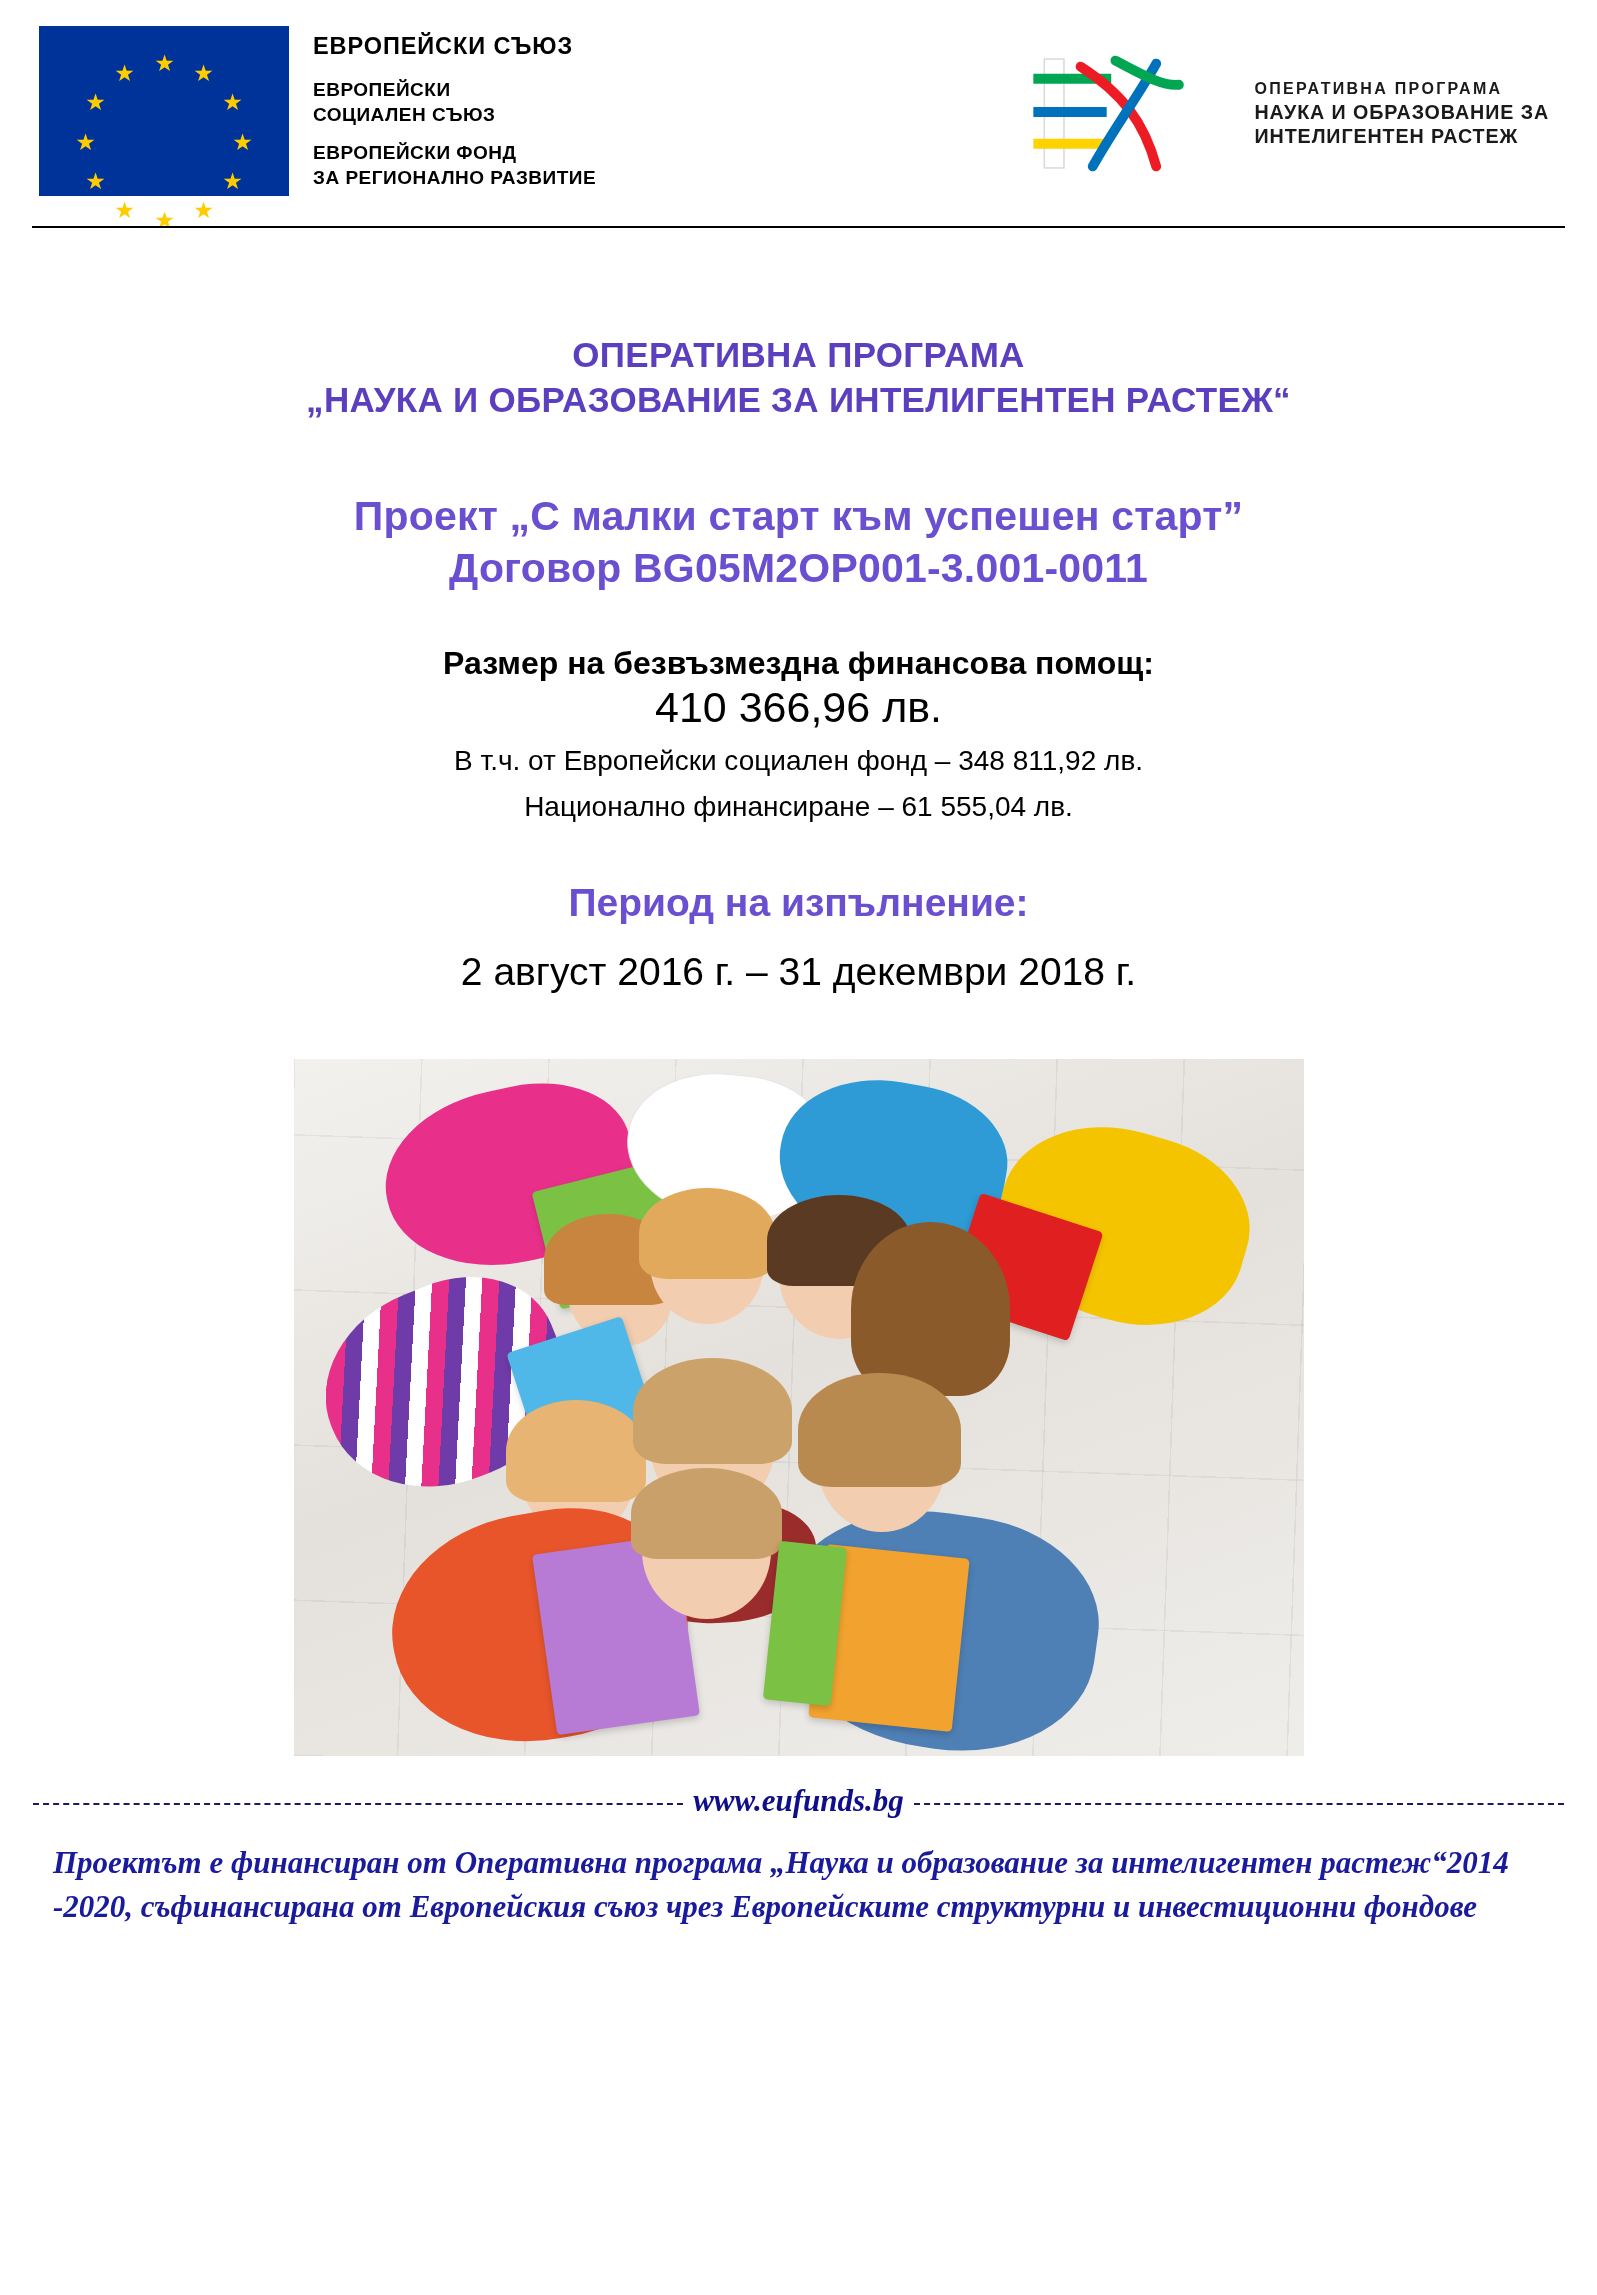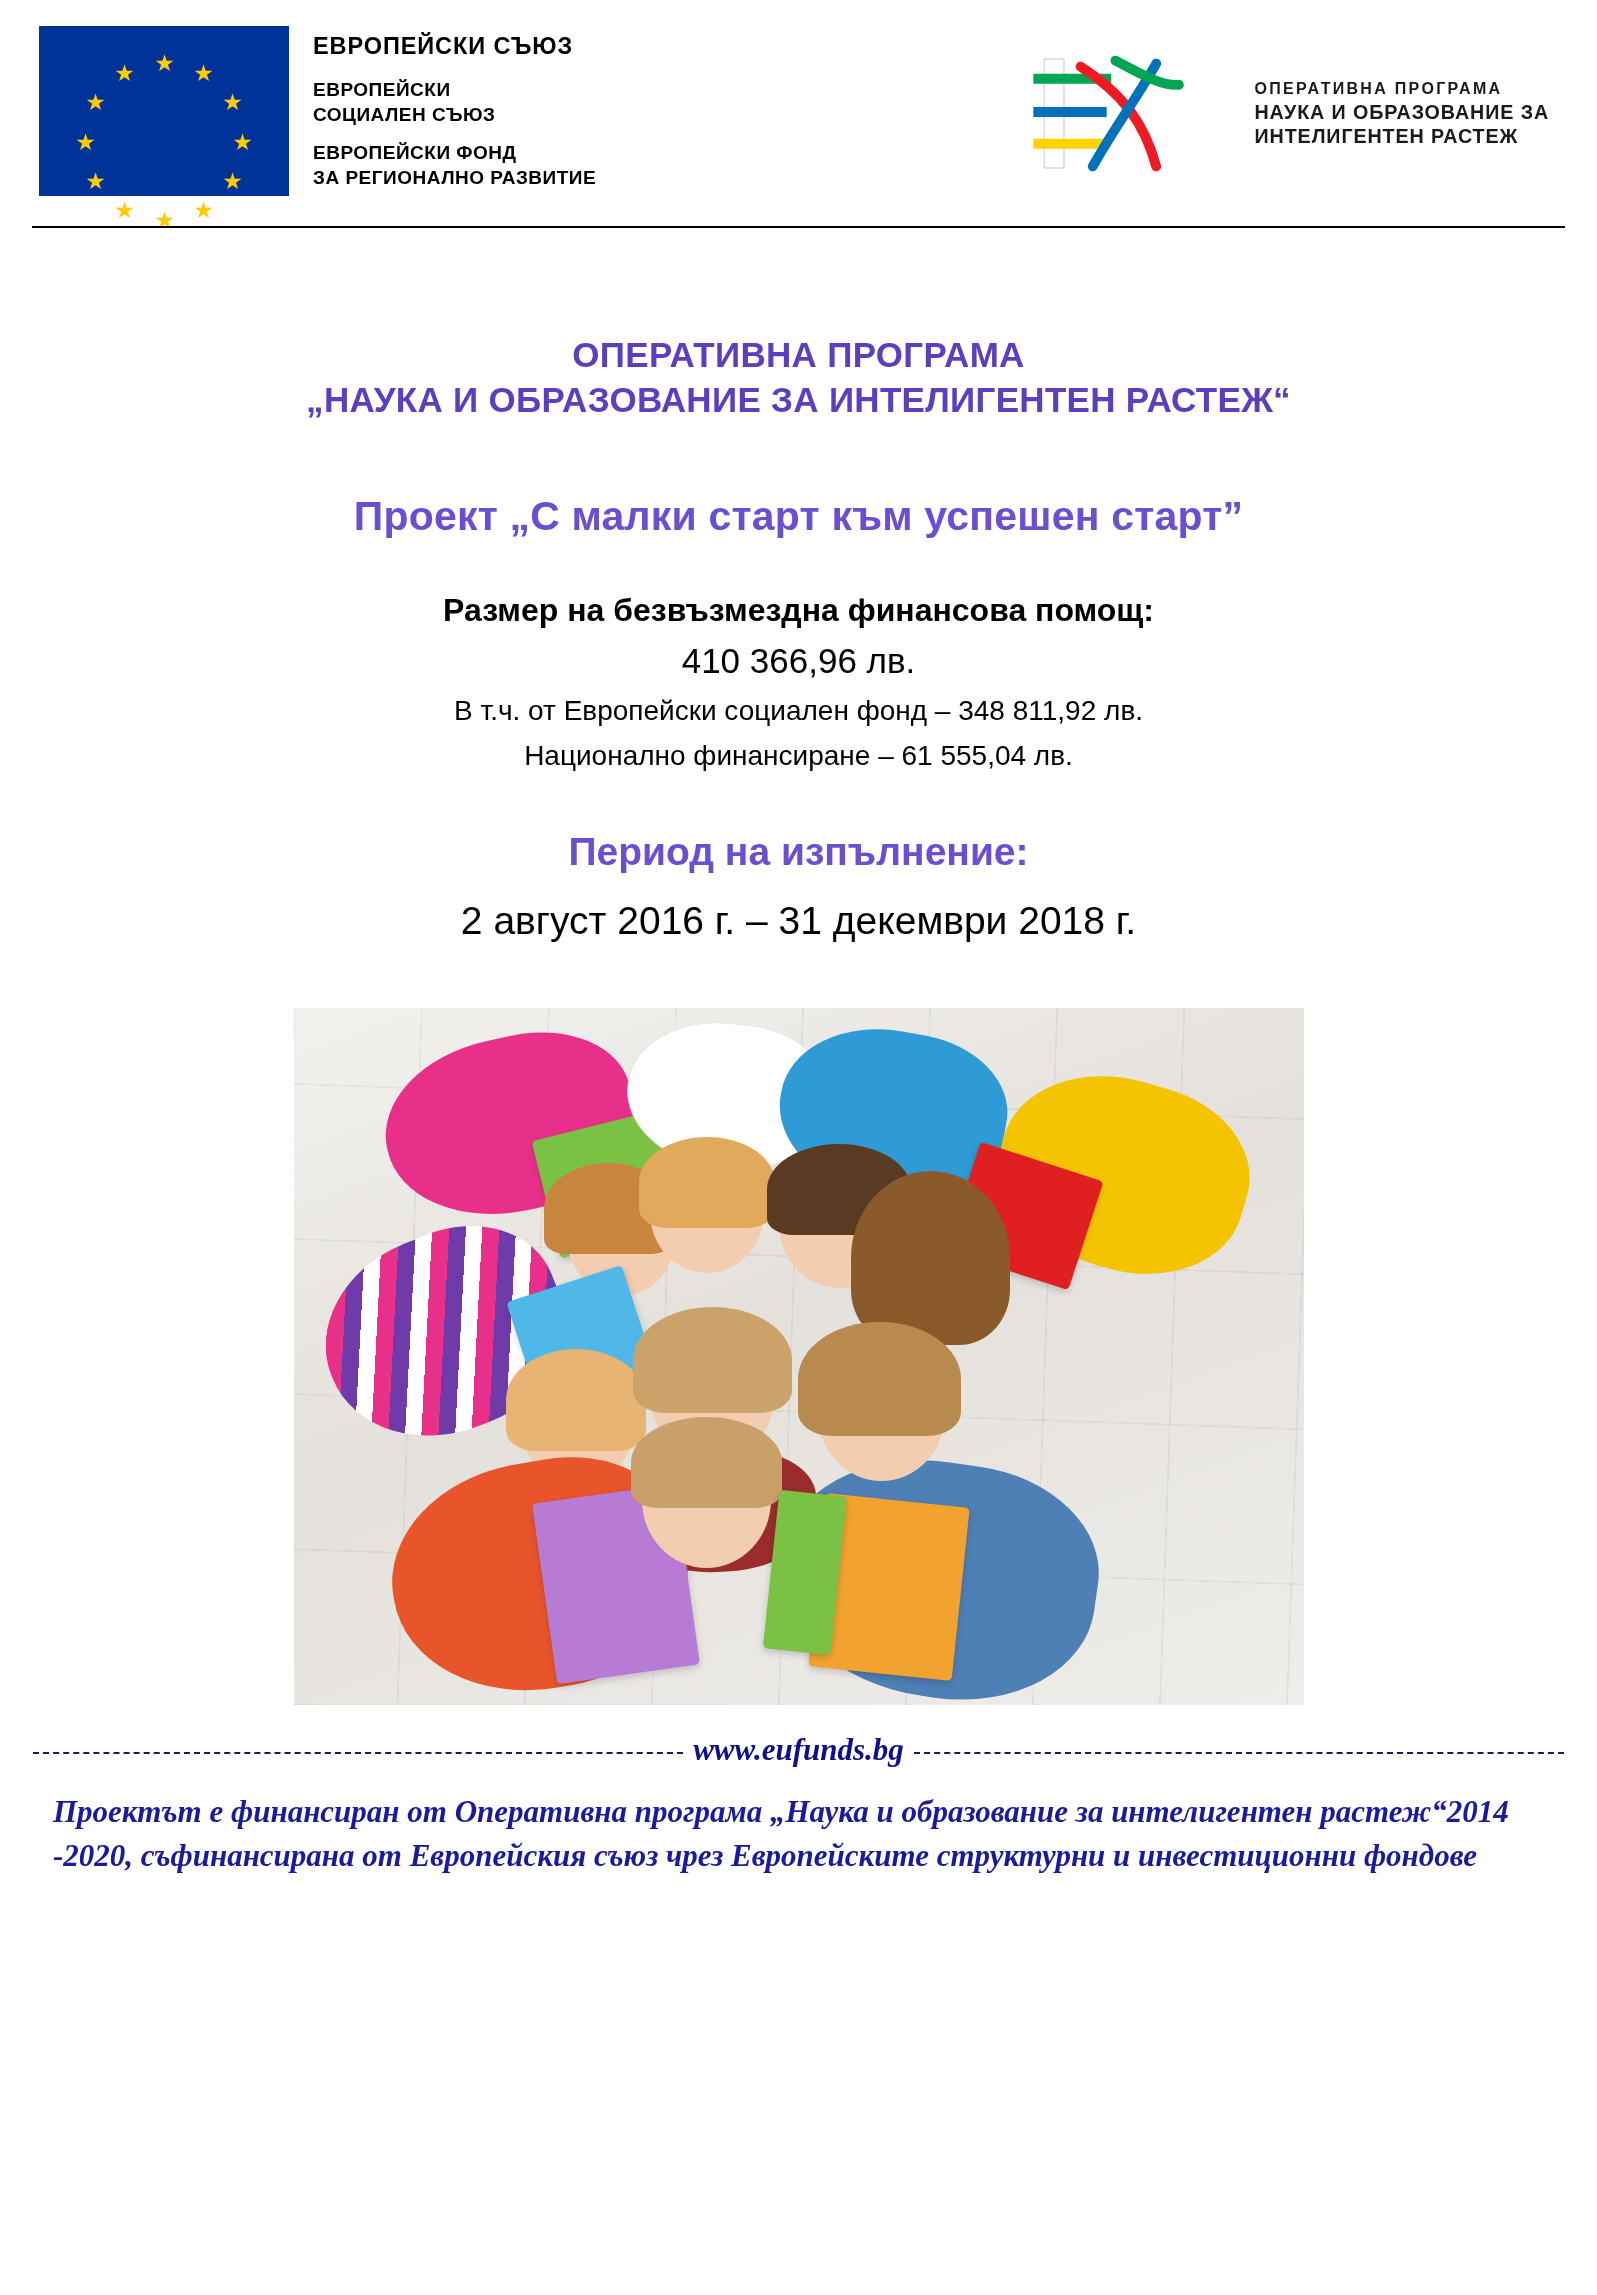--- a/index.html
+++ b/index.html
@@ -122,22 +122,22 @@
     margin-top: 67px;
     letter-spacing: 0.2px;
   }
   .grant-label {
     font-weight: bold;
     font-size: 32px;
     margin-top: 50px;
     color: #000;
   }
   .grant-amount {
-    font-size: 35px;
-    margin-top: 12px;
+    font-size: 43px;
+    margin-top: 1px;
     color: #000;
   }
   .grant-line {
     font-size: 28px;
     margin-top: 13.6px;
     color: #000;
   }
   .period-label {
     color: #6A4FD0;
     font-weight: bold;
@@ -273,20 +273,21 @@
 
 <div class="main">
 
   <div class="prog-title">
     <div>ОПЕРАТИВНА ПРОГРАМА</div>
     <div>„НАУКА И ОБРАЗОВАНИЕ ЗА ИНТЕЛИГЕНТЕН РАСТЕЖ“</div>
   </div>
 
   <div class="project-title">
     <div>Проект „С малки старт към успешен старт”</div>
+    <div>Договор  BG05M2OP001-3.001-0011</div>
   </div>
 
   <div class="grant-label">Размер на безвъзмездна финансова помощ:</div>
   <div class="grant-amount">410 366,96 лв.</div>
   <div class="grant-line">В т.ч. от Европейски социален фонд – 348 811,92 лв.</div>
   <div class="grant-line">Национално финансиране – 61 555,04 лв.</div>
 
   <div class="period-label">Период на изпълнение:</div>
   <div class="period-value">2 август 2016 г. – 31 декември 2018 г.</div>
 

